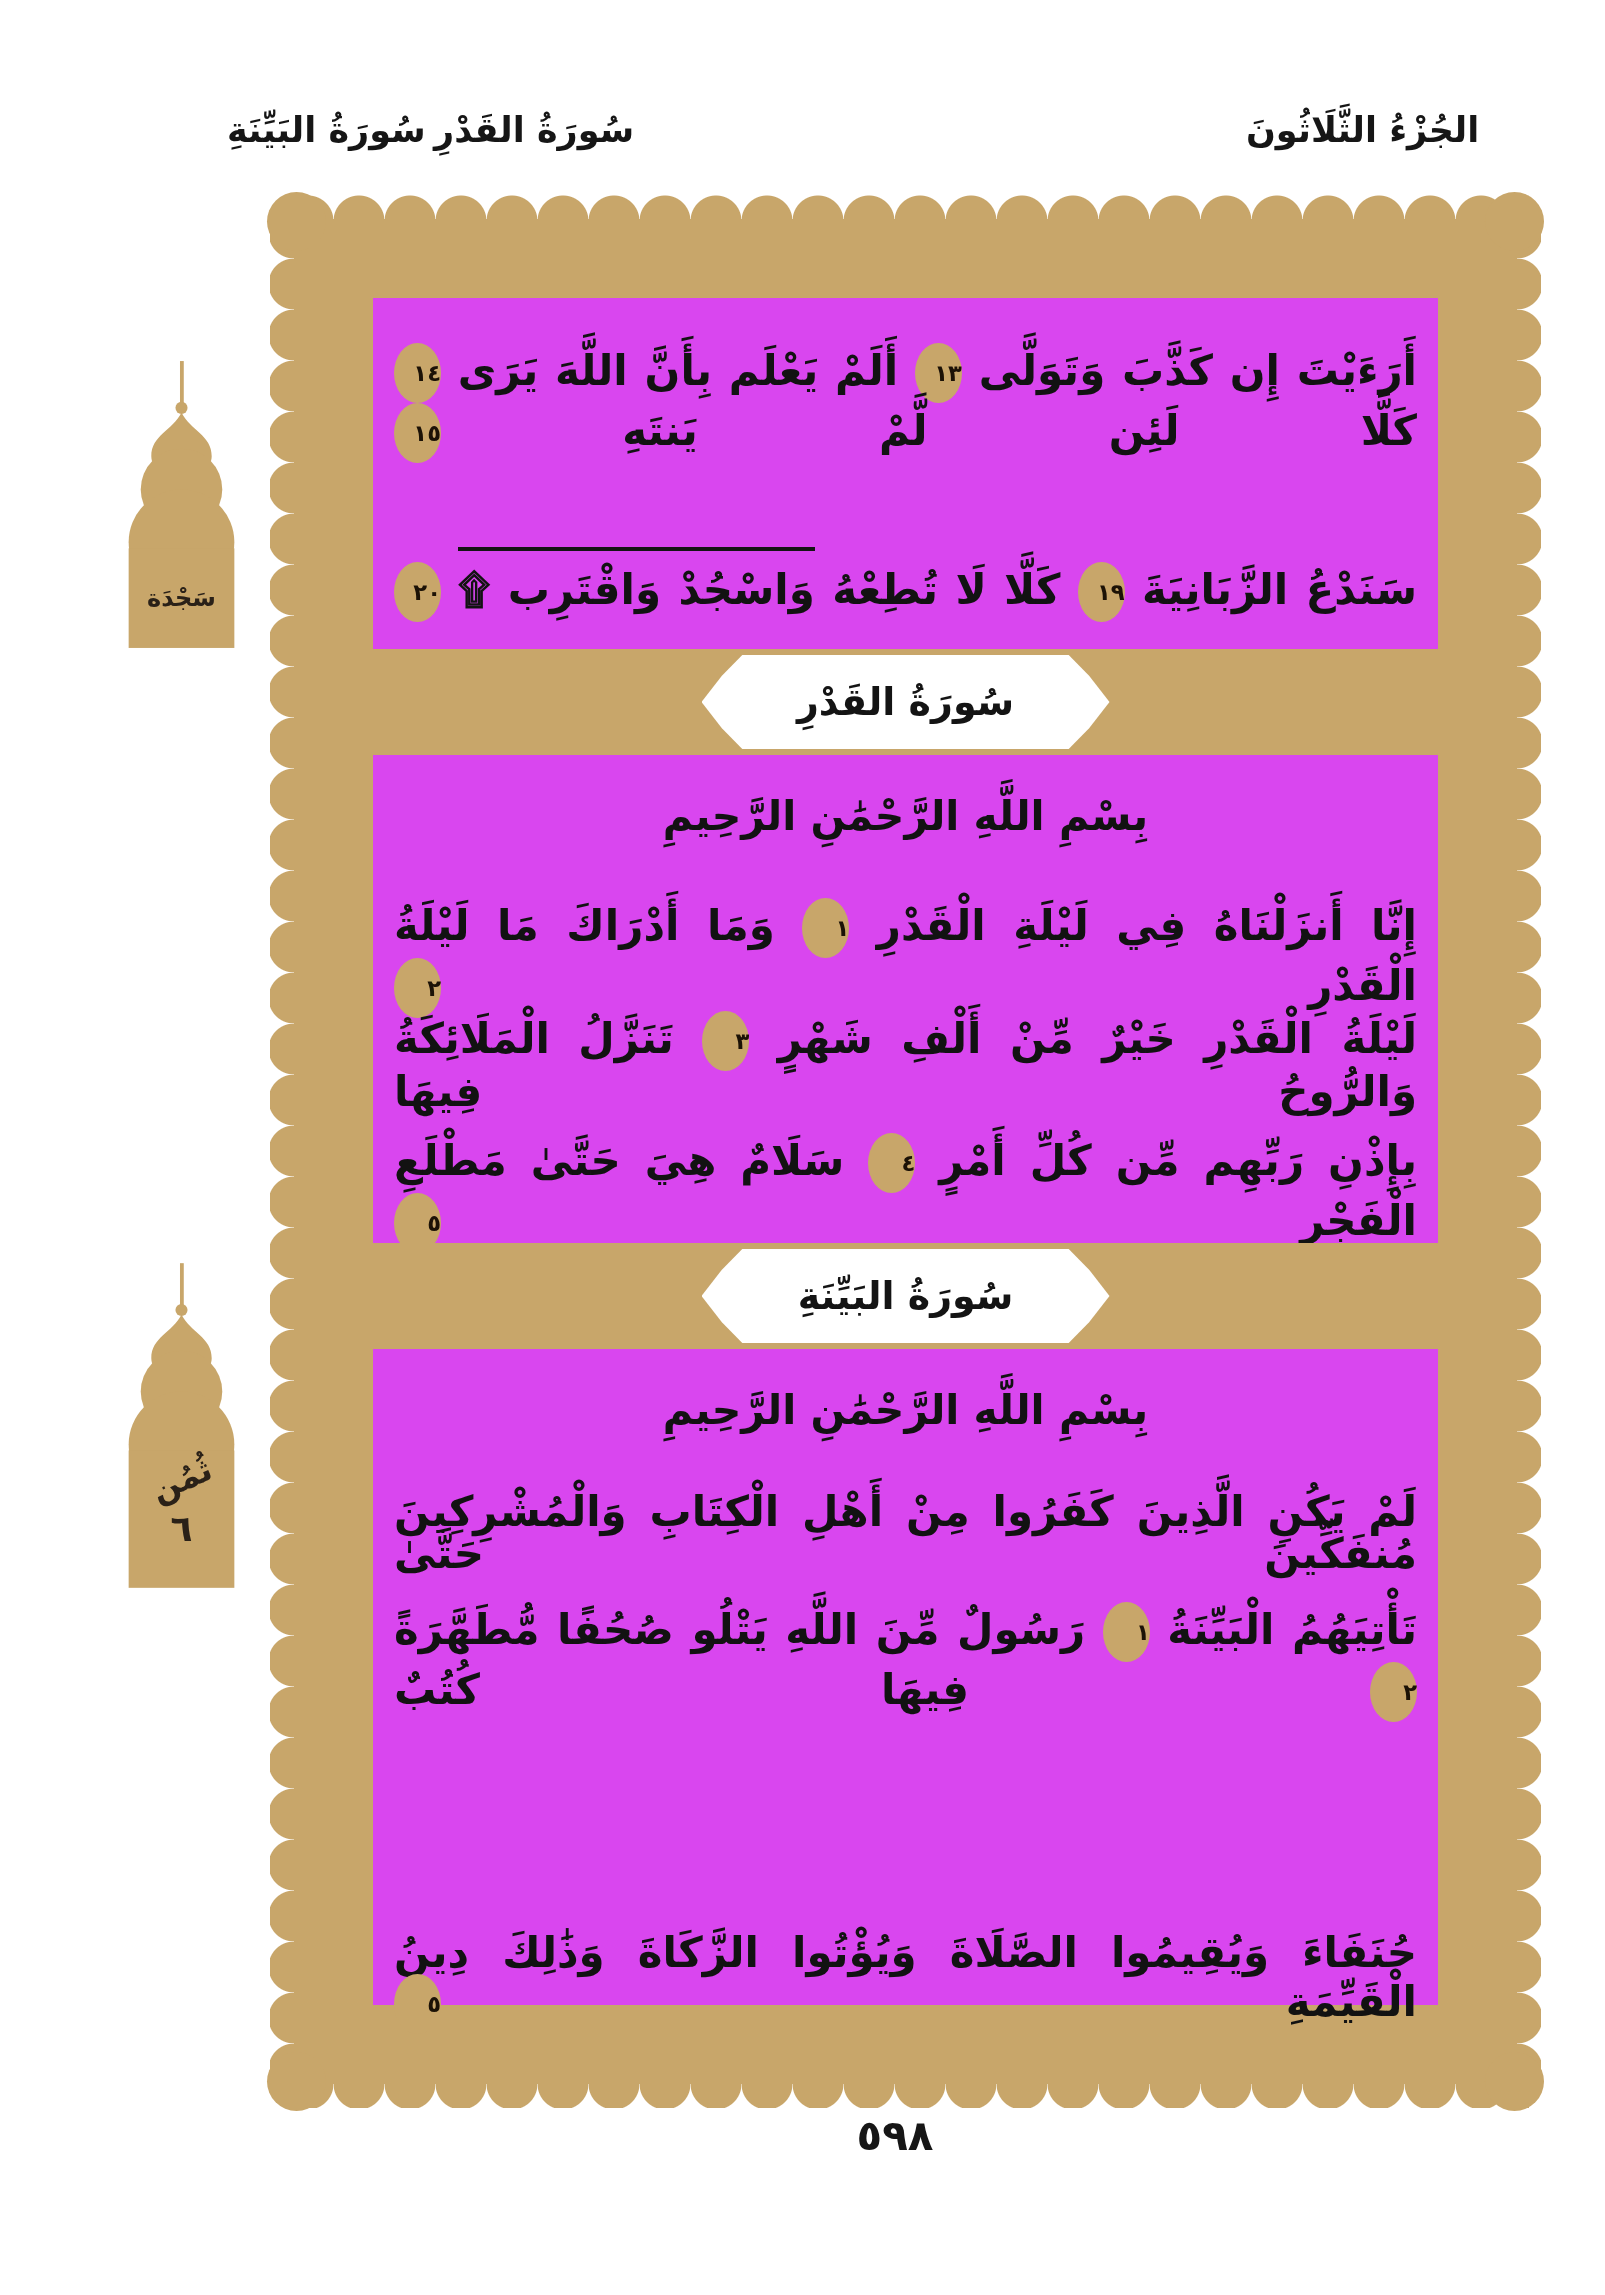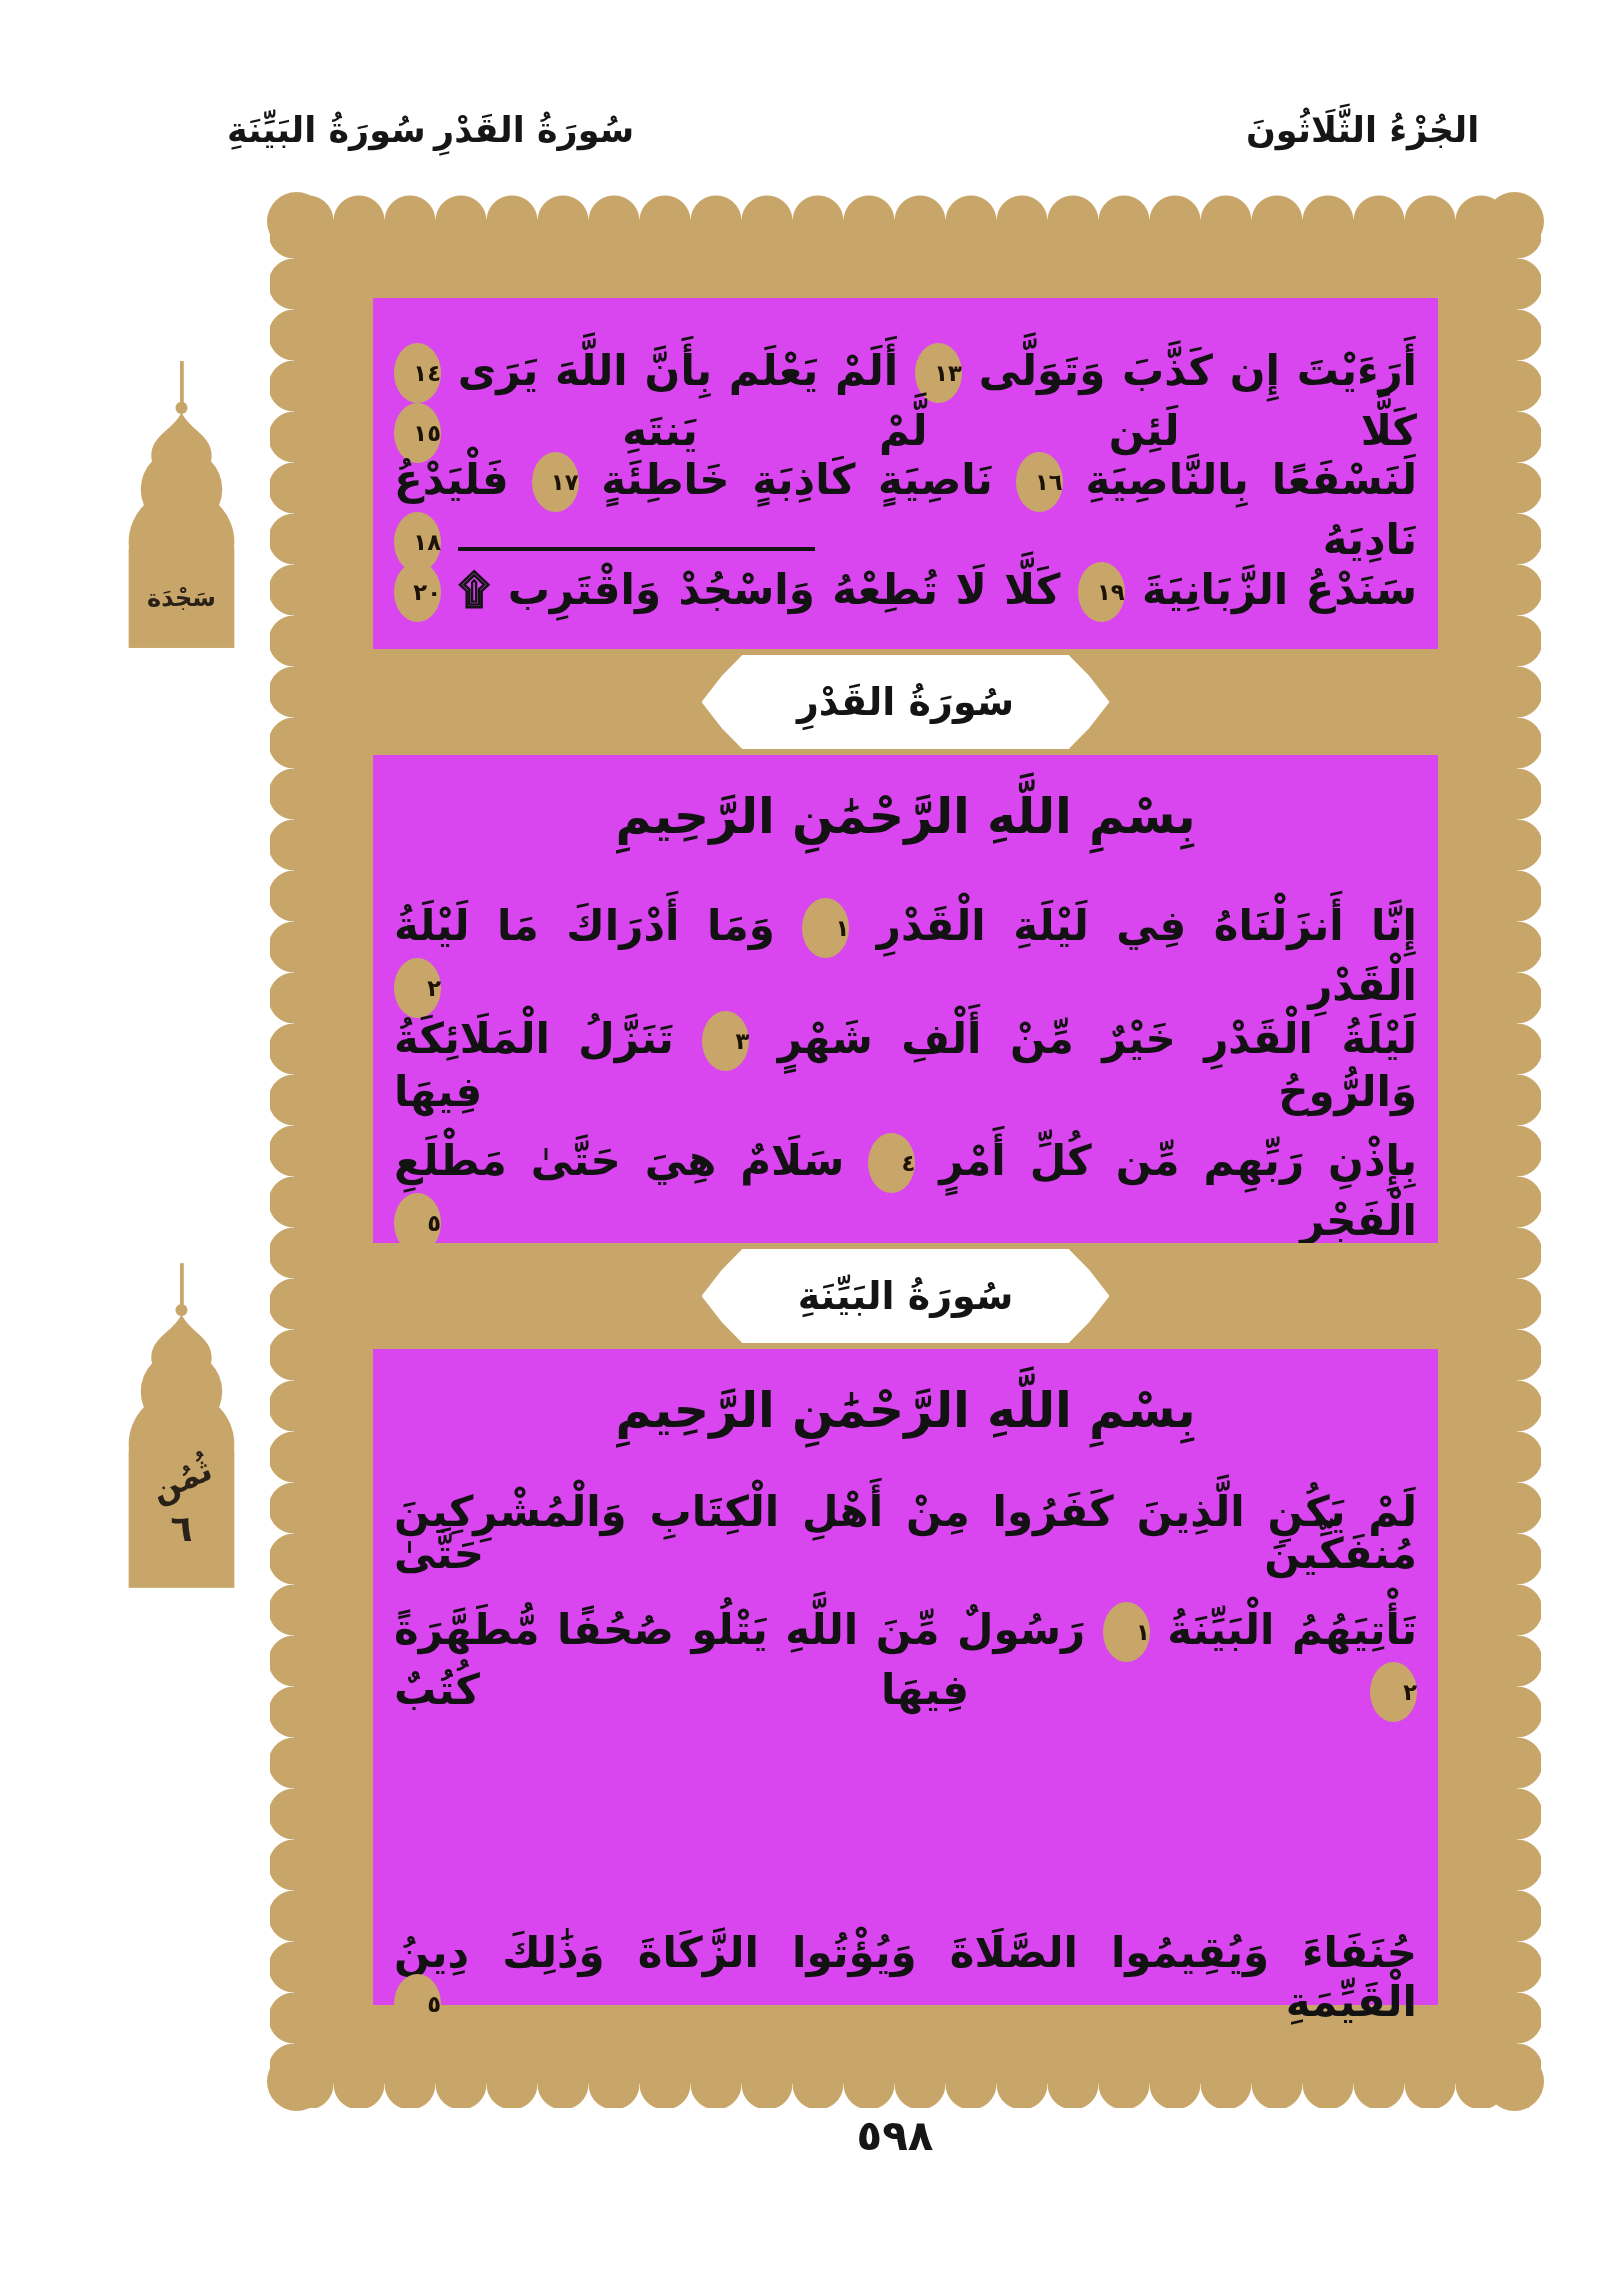--- a/index.html
+++ b/index.html
@@ -65,21 +65,21 @@
     position:absolute; left:0; width:1065px; height:106px; background:#C8A66A;
   }
   .cartouche {
     position:absolute; left:50%; top:50%; transform:translate(-50%,-50%);
     width:408px; height:94px; background:#ffffff;
     clip-path:polygon(0% 50%, 5% 22%, 10% 0%, 90% 0%, 95% 22%, 100% 50%, 95% 78%, 90% 100%, 10% 100%, 5% 78%);
     display:flex; align-items:center; justify-content:center;
     font-size:38px; font-weight:700; direction:rtl; color:#141414;
   }
   .basmala {
-    direction:rtl; text-align:center; font-size:49px; font-weight:700;
+    direction:rtl; text-align:center; font-size:41px; font-weight:700;
     height:102px; display:flex; align-items:center; justify-content:center;
     color:#121212;
   }
 
   
   .dome { position:absolute; left:106px; width:151px; }
   #dome-sajdah { top:361px;  height:287px; }
   #dome-thumn  { top:1263px; height:325px; }
   .dome svg { position:absolute; left:0; top:0; }
   .dome-label {
@@ -139,21 +139,20 @@
   <div class="scallop sc-left"></div>
   <div class="scallop sc-right"></div>
   <div class="corner c-tl"></div>
   <div class="corner c-tr"></div>
   <div class="corner c-bl"></div>
   <div class="corner c-br"></div>
 
   <div class="panel">
 
     <div class="row qline" style="top:19px"><span class="seg">أَرَءَيْتَ إِن كَذَّبَ وَتَوَلَّى</span> <span class="verse-badge">١٣</span> <span class="seg">أَلَمْ يَعْلَم بِأَنَّ اللَّهَ يَرَى</span> <span class="verse-badge">١٤</span> <span class="seg">كَلَّا لَئِن لَّمْ يَنتَهِ</span> <span class="verse-badge">١٥</span> </div>
-    <div class="row qline" style="top:128px"><span class="seg">لَنَسْفَعًا بِالنَّاصِيَةِ</span> <span class="verse-badge">١٦</span> <span class="seg">نَاصِيَةٍ كَاذِبَةٍ خَاطِئَةٍ</span> <span class="verse-badge">١٧</span> <span class="seg">فَلْيَدْعُ نَادِيَهُ</span> <span class="verse-badge">١٨</span> </div>
     <div class="row qline" style="top:238px"><span class="seg">سَنَدْعُ الزَّبَانِيَةَ</span> <span class="verse-badge">١٩</span> <span class="seg">كَلَّا لَا تُطِعْهُ</span> <span class="seg overlined">وَاسْجُدْ وَاقْتَرِب ۩</span> <span class="verse-badge">٢٠</span> </div>
 
     <div class="band" style="top:351px">
       <div class="cartouche">سُورَةُ القَدْرِ</div>
     </div>
 
     <div class="row basmala" style="top:467px">بِسْمِ اللَّهِ الرَّحْمَٰنِ الرَّحِيمِ</div>
 
     <div class="row qline" style="top:574px"><span class="seg">إِنَّا أَنزَلْنَاهُ فِي لَيْلَةِ الْقَدْرِ</span> <span class="verse-badge">١</span> <span class="seg">وَمَا أَدْرَاكَ مَا لَيْلَةُ الْقَدْرِ</span> <span class="verse-badge">٢</span> </div>
     <div class="row qline" style="top:687px"><span class="seg">لَيْلَةُ الْقَدْرِ خَيْرٌ مِّنْ أَلْفِ شَهْرٍ</span> <span class="verse-badge">٣</span> <span class="seg">تَنَزَّلُ الْمَلَائِكَةُ وَالرُّوحُ فِيهَا</span> </div>

